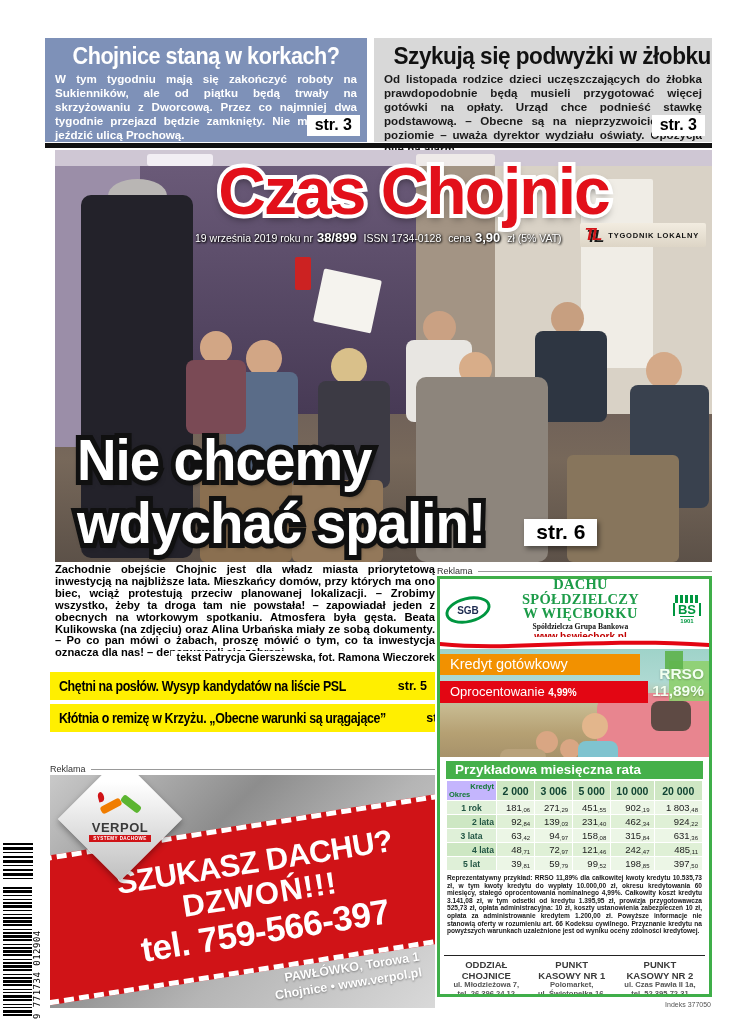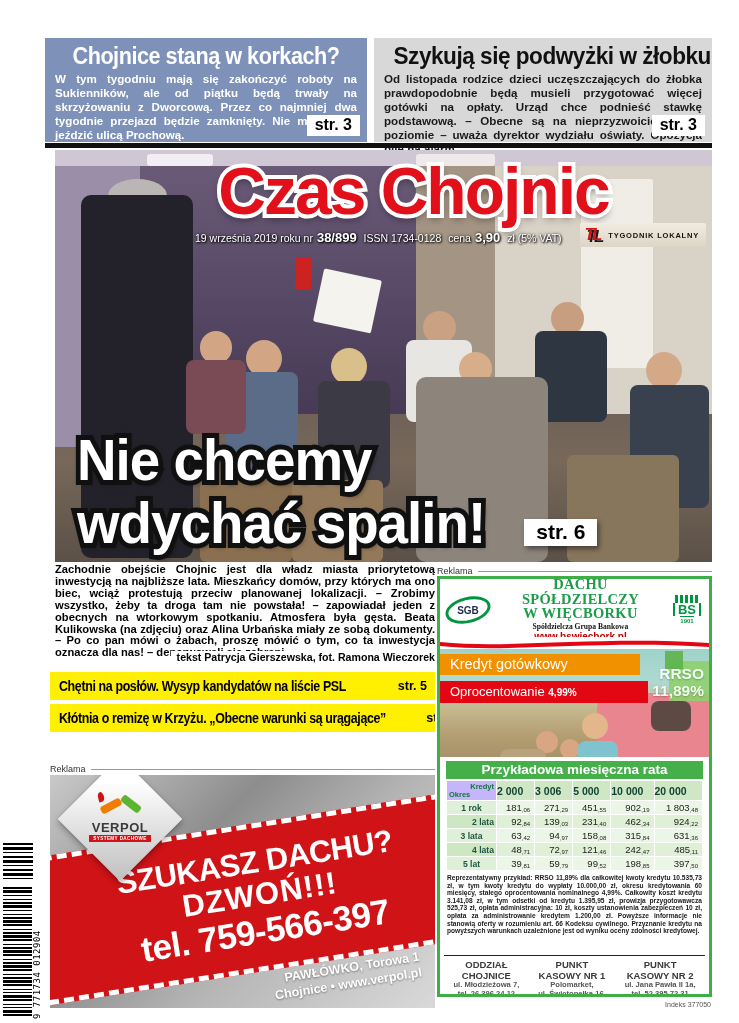--- a/index.html
+++ b/index.html
@@ -92,27 +92,27 @@
   .bank-photo { position:relative; height:108px; flex:none; background:linear-gradient(180deg,#9fd3c9 0%,#aed9d2 30%,#c6b88e 55%,#b5a073 78%,#a7926a 100%); overflow:hidden; }
   .pp { position:absolute; border-radius:50%; }
   .promo-orange { position:absolute; left:0; top:5px; width:200px; background:#f29100; color:#fff; font-size:14.5px; padding:2px 18px 3px 10px; }
   .promo-red { position:absolute; left:0; top:32px; width:208px; background:#e30613; color:#fff; font-size:13px; padding:3px 8px 4px 10px; }
   .promo-red b { font-size:10px; }
   .green-sq { position:absolute; background:#76c25c; opacity:.9; }
   .sq1 { right:0; top:12px; width:40px; height:40px; background:#8ed06e; }
   .sq2 { right:26px; top:2px; width:18px; height:18px; background:#5db34b; }
   .rrso { position:absolute; right:5px; top:16px; text-align:right; color:#f2fff0; font-weight:bold; font-size:15.5px; line-height:17px; text-shadow:0 1px 2px rgba(0,0,0,.25); }
   .bank-table-wrap { flex:none; margin:4px 6px 2px 6px; }
-  .table-title { background:#45b04a; color:#fff; font-weight:bold; font-size:13.5px; text-align:center; padding:1px 0 2px 0; }
+  .table-title { background:#45b04a; color:#fff; font-weight:bold; font-size:13.5px; padding:1px 0 2px 9px; }
   table.rata { width:100%; border-collapse:collapse; margin-top:1px; }
   table.rata th, table.rata td { border:1px solid #fff; }
   .corner-cell { background:#c4b5fd; width:50px; height:20px; position:relative; }
   .corner-top { position:absolute; right:2px; top:1px; font-size:7.5px; font-weight:bold; color:#173; }
   .corner-bottom { position:absolute; left:2px; bottom:1px; font-size:7.5px; font-weight:bold; color:#173; }
-  .col-head { background:#cfe7c4; color:#143; font-size:10.5px; font-weight:bold; text-align:left; padding:2px 0; }
+  .col-head { background:#cfe7c4; color:#143; font-size:10.5px; font-weight:bold; text-align:center; padding:2px 0; }
   .row-label { background:#dff0d8; color:#254; font-size:8.6px; font-weight:bold; text-align:center; padding:1px 2px; }
   tr.alt .row-label { background:#cde7c3;text-align:right; }
   td.money { background:#ecf6e6; font-size:9.5px; color:#222; text-align:right; padding:1px 4px 1px 0; white-space:nowrap; }
   tr.alt td.money { background:#dff0d6; }
   td.money .dec { font-size:6px; vertical-align:-1px; }
   .fine-print { flex:none; height:79px; margin:1px 7px 0 7px; font-size:6.6px; line-height:7.6px; color:#1a1a1a; text-align:justify; font-weight:bold; overflow:hidden; }
   .bank-contacts { flex:1; border-top:1.5px solid #222; margin:2px 4px 0 4px; display:flex; justify-content:space-around; padding-top:3px; background:#fff; }
   .contact-col { text-align:center; }
   .contact-title { font-size:9.5px; font-weight:bold; color:#3a3a3a; line-height:11px; }
   .contact-line { font-size:7.6px; color:#555; line-height:8.8px; font-weight:bold; }
@@ -361,21 +361,21 @@
         <div class="contact-col">
           <div class="contact-title">PUNKT</div>
           <div class="contact-title">KASOWY NR 1</div>
           <div class="contact-line">Polomarket,</div>
           <div class="contact-line">ul. Świętopełka 16,</div>
           <div class="contact-line">tel. 52 396 03 30</div>
         </div>
         <div class="contact-col">
           <div class="contact-title">PUNKT</div>
           <div class="contact-title">KASOWY NR 2</div>
-          <div class="contact-line">ul. Jana Pawła II 1a,</div>
+          <div class="contact-line">ul. Czas Pawła II 1a,</div>
           <div class="contact-line">tel. 52 395 72 31</div>
         </div>
       </div>
   </div>
 
   <div class="index-note">Indeks 377050</div>
 
   <div class="barcode">
     <div class="bc-seg1"></div>
     <div class="bc-seg2"></div>

